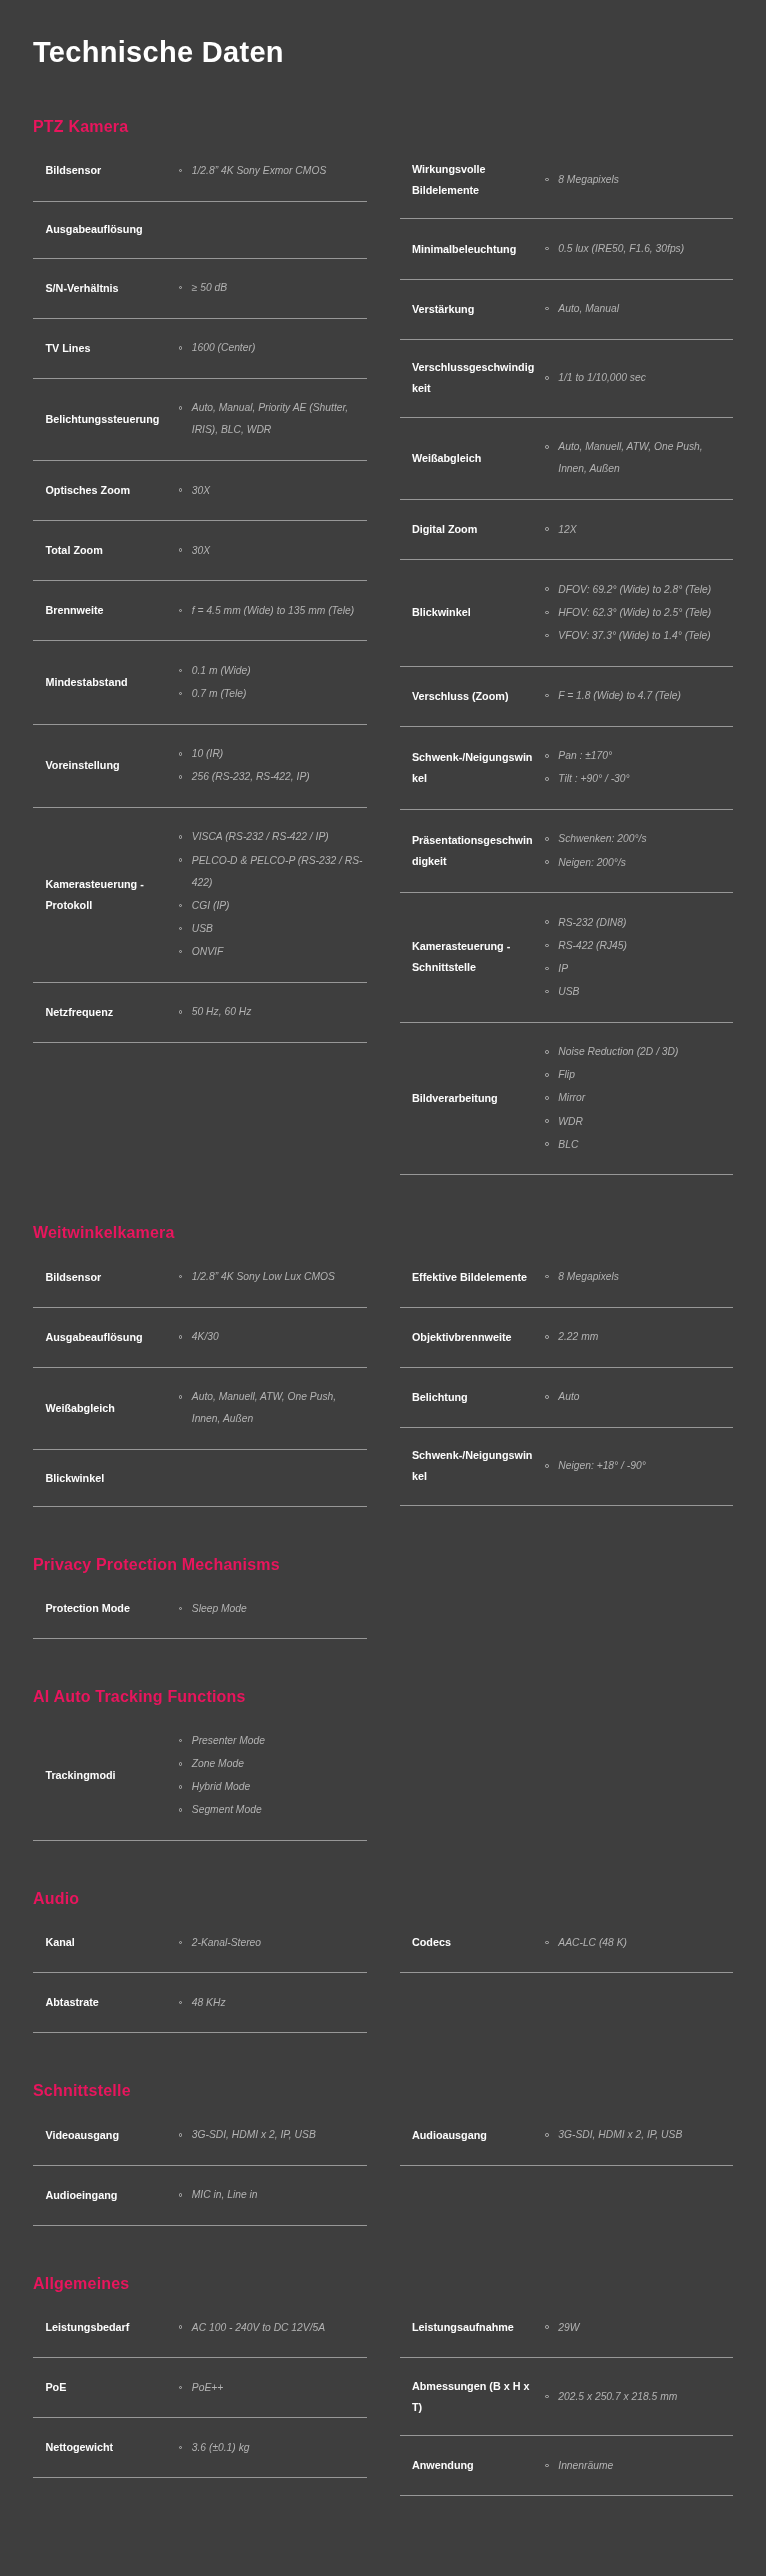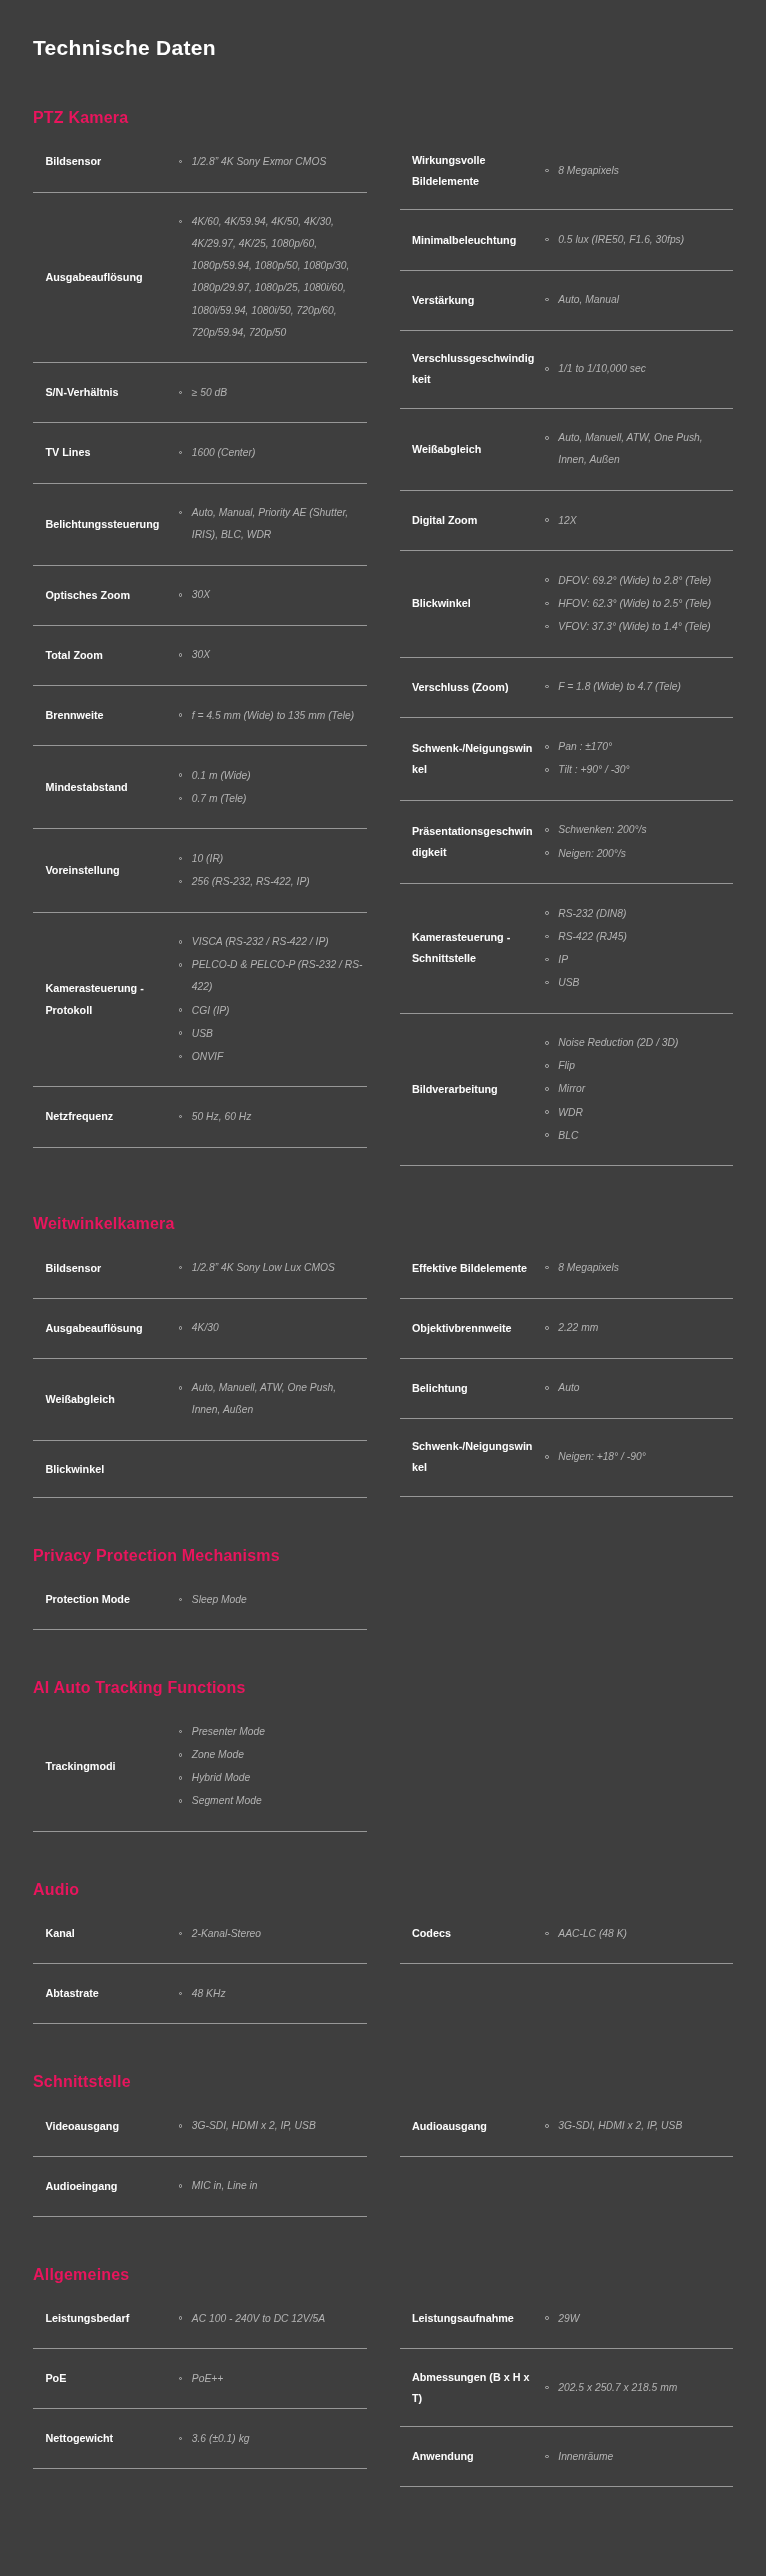--- a/index.html
+++ b/index.html
@@ -13,21 +13,21 @@
   html,body{margin:0;padding:0;}
   body{
     width:766px;
     background:var(--bg);
     font-family:"Liberation Sans", sans-serif;
     -webkit-font-smoothing:antialiased;
   }
   .page{padding:29px 33px 31px;}
   .page-title{
     color:#ffffff;
-    font-size:21px;
+    font-size:29px;
     font-weight:bold;
     margin:7.2px 0 5.2px;
     letter-spacing:0.3px;
   }
   section{margin-top:49px;}
   .sec-title{
     color:var(--accent);
     font-size:16px;
     font-weight:bold;
     margin:0 0 5.2px;
@@ -94,23 +94,20 @@
         <div class="cols">
           <div class="col">
             <div class="row">
               <div class="label">Bildsensor</div>
               <ul class="vals">
                 <li><span class="bullet"></span><span class="vtext">1/2.8” 4K Sony Exmor CMOS</span></li>
               </ul>
             </div>
             <div class="row">
               <div class="label">Ausgabeauflösung</div>
-              <ul class="vals">
-                <li><span class="bullet"></span><span class="vtext">4K/60, 4K/59.94, 4K/50, 4K/30, 4K/29.97, 4K/25, 1080p/60, 1080p/59.94, 1080p/50, 1080p/30, 1080p/29.97, 1080p/25, 1080i/60, 1080i/59.94, 1080i/50, 720p/60, 720p/59.94, 720p/50</span></li>
-              </ul>
             </div>
             <div class="row">
               <div class="label">S/N-Verhältnis</div>
               <ul class="vals">
                 <li><span class="bullet"></span><span class="vtext">≥ 50 dB</span></li>
               </ul>
             </div>
             <div class="row">
               <div class="label">TV Lines</div>
               <ul class="vals">

